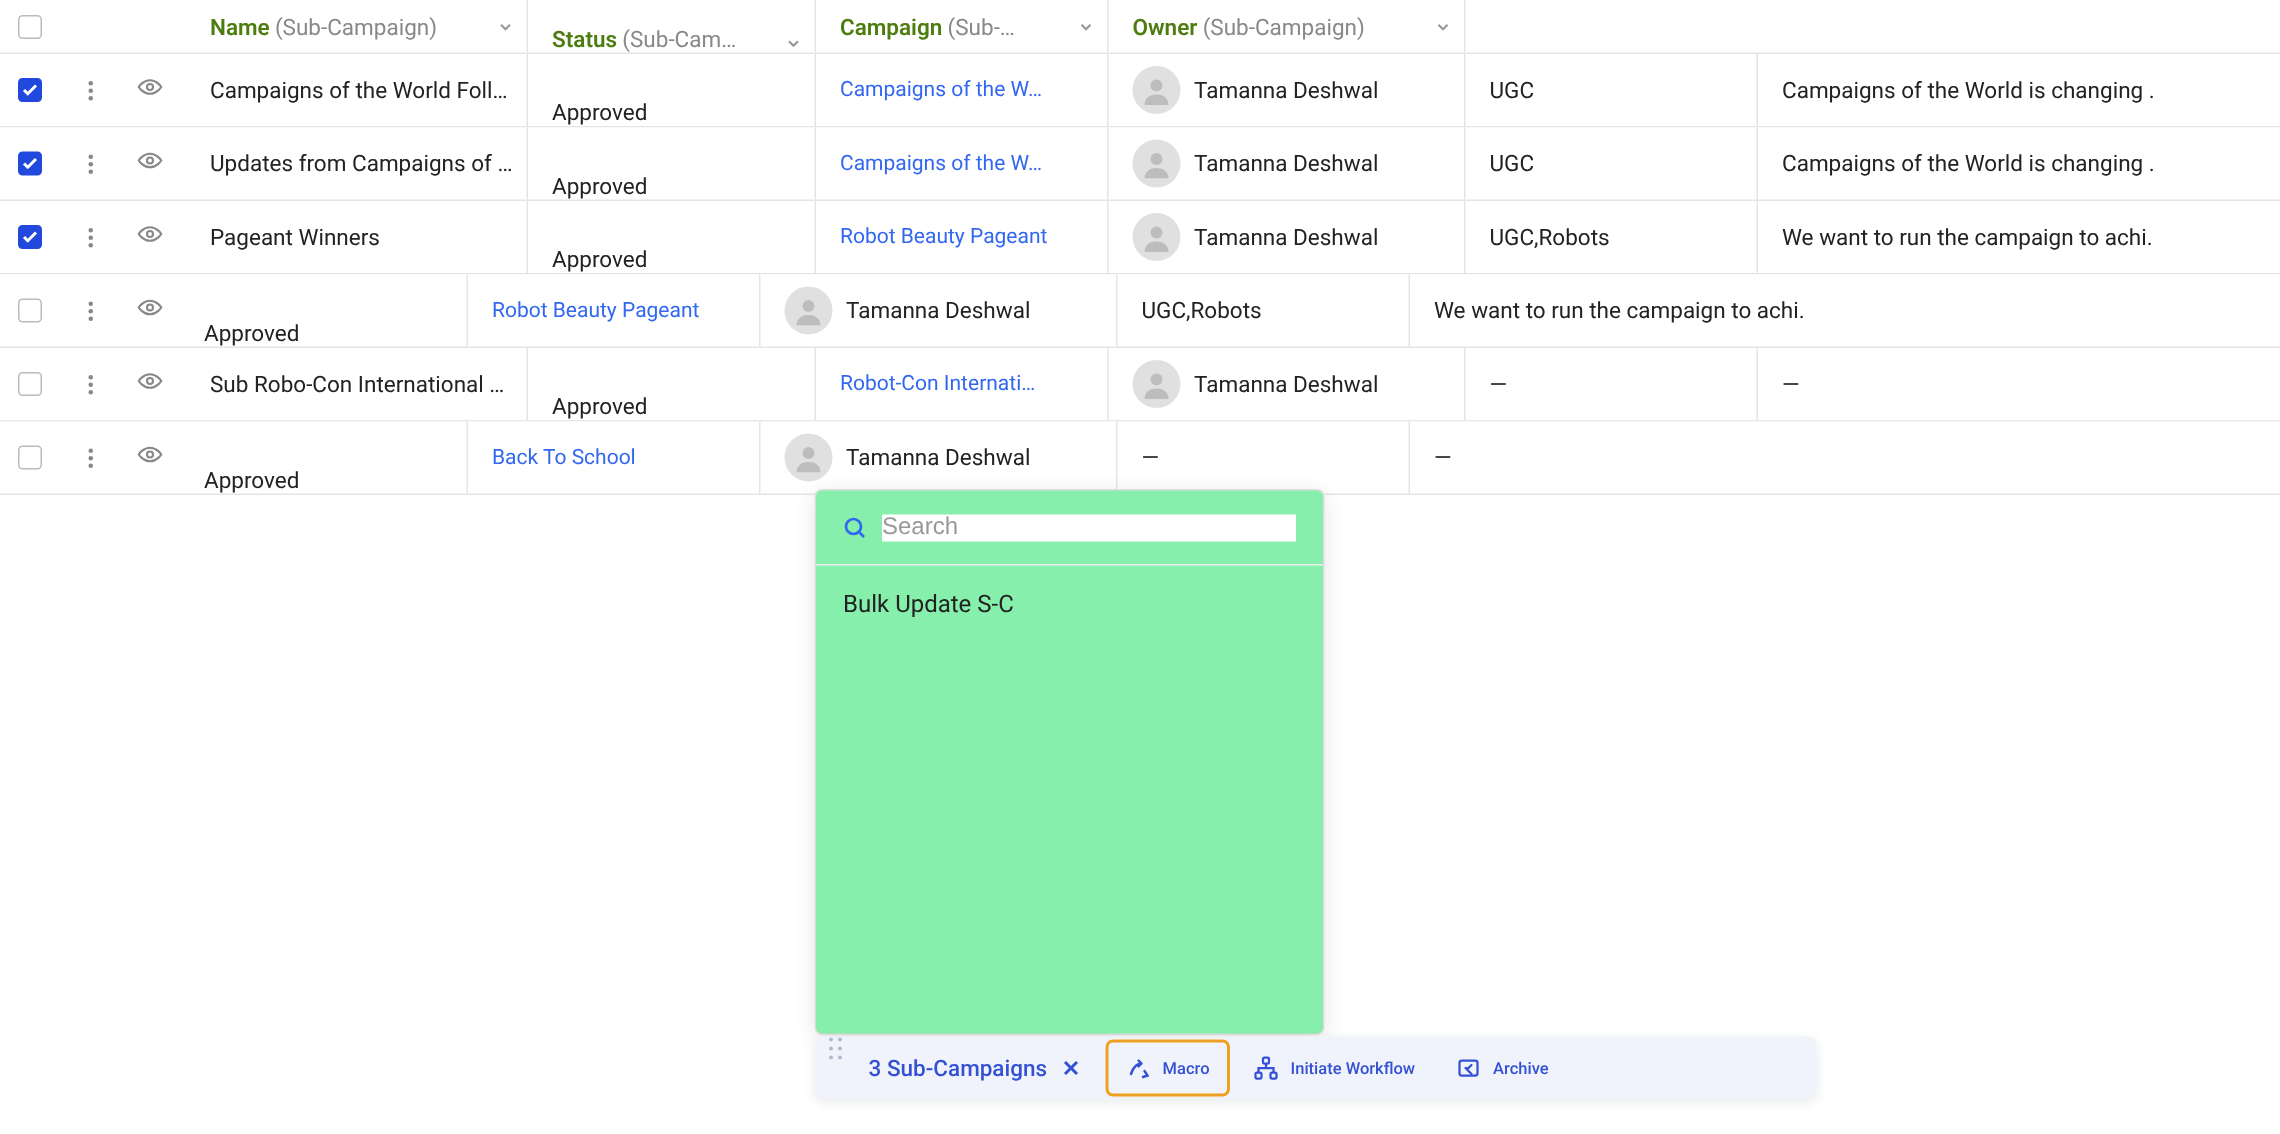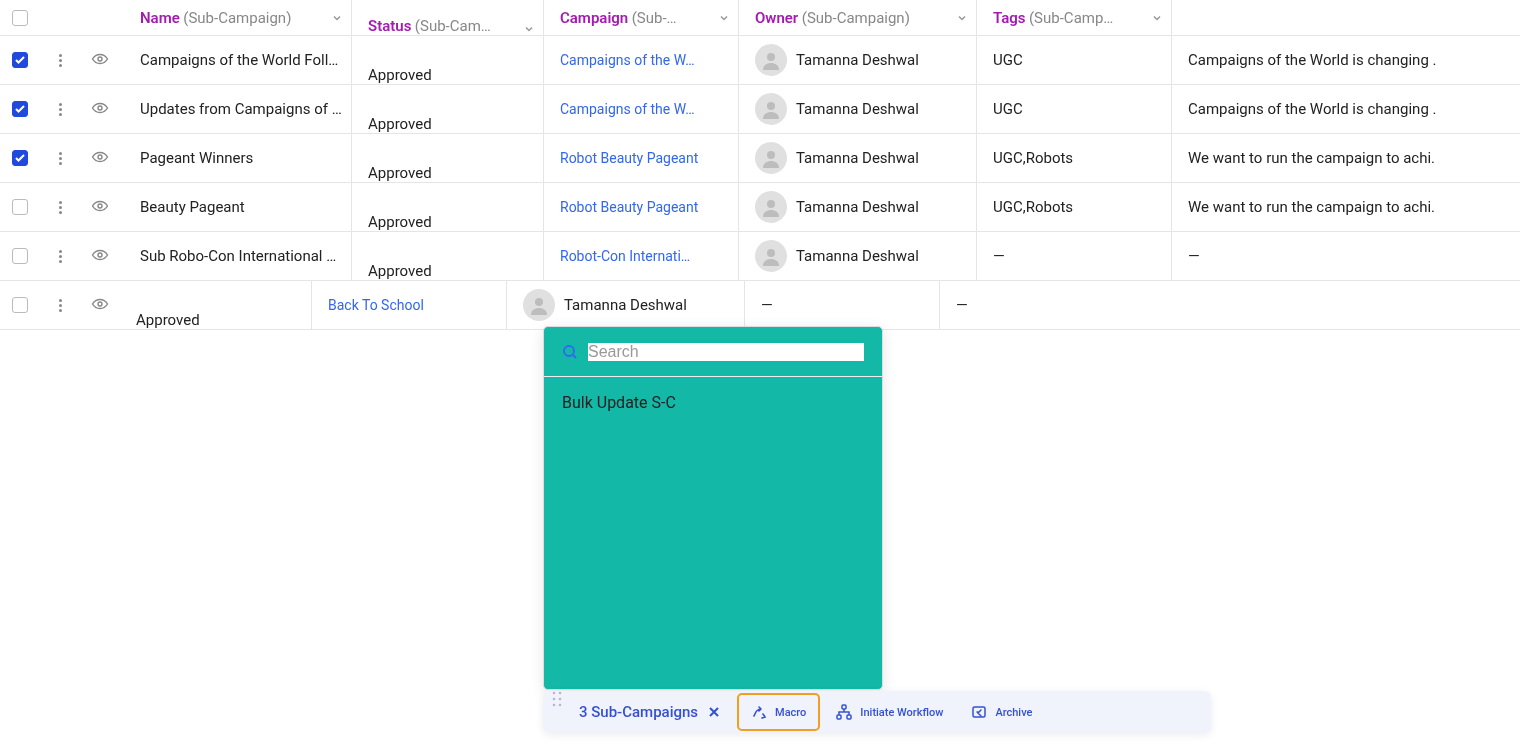--- a/index.html
+++ b/index.html
@@ -64,21 +64,21 @@
       position: relative;
     }
     .header-text {
       flex: 1;
       overflow: hidden;
       white-space: nowrap;
       text-overflow: ellipsis;
     }
     .col-label {
       font-weight: 600;
-      color: #a21caf;
+      color: #4d7c0f;
       font-size: 15px;
     }
     .col-sub {
       font-weight: 400;
       color: #888;
       font-size: 15px;
     }
     .chevron {
       color: #999;
       margin-left: 6px;
@@ -143,21 +143,21 @@
       font-size: 15px;
     }
     
     
     .macro-popup {
       position: absolute;
       left: 543px;
       top: 326px;
       width: 340px;
       height: 364px;
-      background: #14b8a6;
+      background: #86efac;
       border: 1px solid #ddd;
       border-radius: 5px;
       box-shadow: 0 3px 14px rgba(0,0,0,0.1);
       display: flex;
       flex-direction: column;
     }
     .popup-search-row {
       height: 50px;
       display: flex;
       align-items: center;
@@ -281,29 +281,20 @@
   </div>
   <div class="cell col-owner">
     <span class="header-text">
       <span class="col-label">Owner</span>
       <span class="col-sub">(Sub-Campaign)</span>
     </span>
     <svg class="chevron" width="12" height="12" viewBox="0 0 12 12">
         <path d="M3 4.5l3 3 3-3" stroke="currentColor" stroke-width="1.5" fill="none"></path>
       </svg>
   </div>
-  <div class="cell col-tags">
-    <span class="header-text">
-      <span class="col-label">Tags</span>
-      <span class="col-sub">(Sub-Camp…</span>
-    </span>
-    <svg class="chevron" width="12" height="12" viewBox="0 0 12 12">
-        <path d="M3 4.5l3 3 3-3" stroke="currentColor" stroke-width="1.5" fill="none"></path>
-      </svg>
-  </div>
 </div>
 
 <div id="rows-container">
     <div class="data-row">
       <div class="cell col-check">
         <div class="checkbox checked">
           <svg width="10" height="8" viewBox="0 0 10 8">
             <path d="M1 4l2.5 2.5L9 1" stroke="#fff" stroke-width="2" fill="none"></path>
           </svg>
         </div>
@@ -447,23 +438,20 @@
           <span></span>
           <span></span>
           <span></span>
         </div>
       </div>
       <div class="cell col-eye">
         <span class="eye-icon"><svg width="18" height="18" viewBox="0 0 18 18">
             <path d="M1.5 9s2.7-4.5 7.5-4.5S16.5 9 16.5 9s-2.7 4.5-7.5 4.5S1.5 9 1.5 9z" stroke="currentColor" stroke-width="1.4" fill="none"></path>
             <circle cx="9" cy="9" r="2" stroke="currentColor" stroke-width="1.4" fill="none"></circle>
           </svg></span>
-      </div>
-      <div class="cell col-name" style="width: 312px; margin-left: -80px; padding-left: 100px;">
-        <span class="cell-text">Beauty Pageant</span>
       </div>
       <div class="cell col-status">
         <span class="cell-text">Approved</span>
       </div>
       <div class="cell col-campaign">
         <span class="campaign-link">Robot Beauty Pageant</span>
       </div>
       <div class="cell col-owner">
         <div class="avatar">
           <svg width="20" height="20" viewBox="0 0 20 20">

